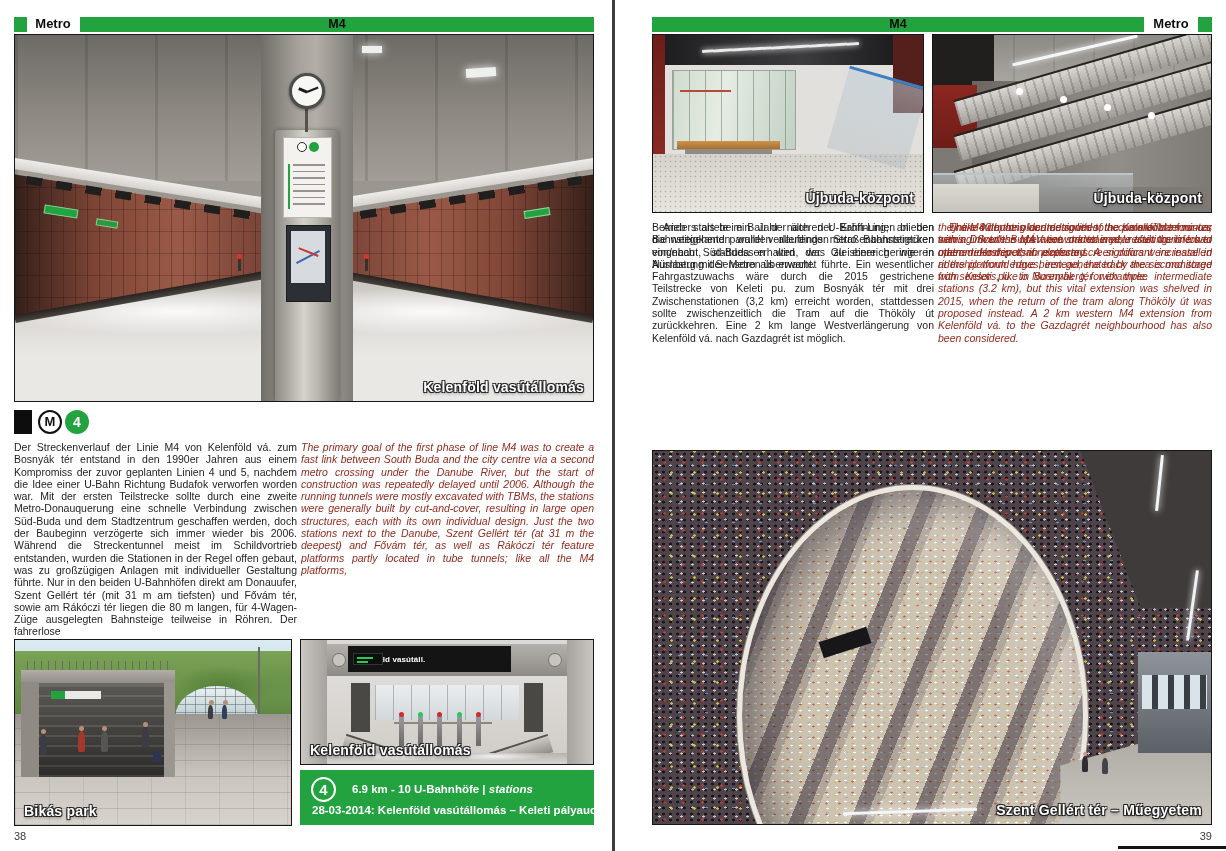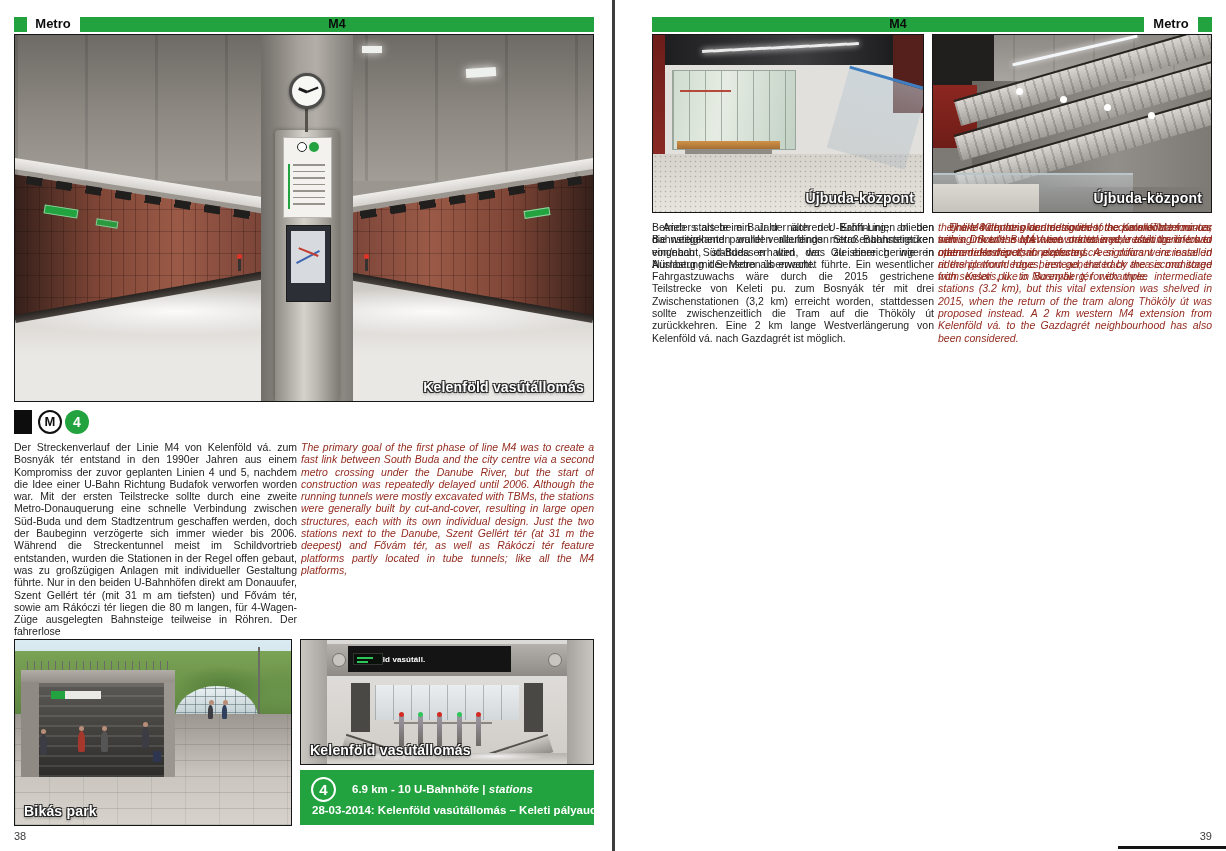--- a/index.html
+++ b/index.html
@@ -424,17 +424,30 @@
   <div class="txt txt-de col-de-r">
     <p>Betrieb startete ein Jahr nach der Eröffnung; an den Bahnsteigkanten wurden allerdings metro Bahnsteigtüren eingebaut, stattdessen wird der Gleisbereich wie in Nürnberg mit Sensoren überwacht.</p>
     <p>Anders als beim Bau der älteren U-Bahn-Linien blieben die weitgehend parallel verlaufenden Straßenbahnstrecken von/nach Süd-Buda erhalten, was zu einer geringeren Auslastung der Metro als erwartet führte. Ein wesentlicher Fahrgastzuwachs wäre durch die 2015 gestrichene Teilstrecke von Keleti pu. zum Bosnyák tér mit drei Zwischenstationen (3,2 km) erreicht worden, stattdessen sollte zwischenzeitlich die Tram auf die Thököly út zurückkehren. Eine 2 km lange Westverlängerung von Kelenföld vá. nach Gazdagrét ist möglich.</p>
   </div>
   <div class="txt txt-en col-en-r">
     <p>they are 80 m long and designed to accommodate four-car trains. Driverless operation started a year after the line had opened. However, no platform screen doors were installed at the platform edges; instead, the track area is monitored with sensors, like in Nuremberg, for example.</p>
     <p>Unlike with the older metro lines, the parallel tram routes serving South Buda were maintained, resulting in lower metro ridership than expected. A significant increase in ridership would have been generated by the second stage from Keleti pu. to Bosnyák tér with three intermediate stations (3.2 km), but this vital extension was shelved in 2015, when the return of the tram along Thököly út was proposed instead. A 2 km western M4 extension from Kelenföld vá. to the Gazdagrét neighbourhood has also been considered.</p>
     <p>The M4 depot is located south of the Kelenföld terminus, with a link to the MÁV network to enable train transfers to other metro depots if necessary.</p>
   </div>
 
+  <div class="photo p-sg">
+    <div class="sg-ceil"></div>
+    <div class="sg-tube1"></div>
+    <div class="sg-tube3"></div>
+    <div class="sg-arch"></div>
+    <div class="sg-sign"></div>
+    <div class="sg-tube2"></div>
+    <div class="sg-platform"></div>
+    <div class="sg-train"></div>
+    <div class="sg-person sg-p1"></div>
+    <div class="sg-person sg-p2"></div>
+    <span class="cap cap-br">Szent Gellért tér – Műegyetem</span>
+  </div>
 
   <div class="pageno pn-39">39</div>
 
   <div class="edge-line"></div>
 </div>
 
 </body></html>

